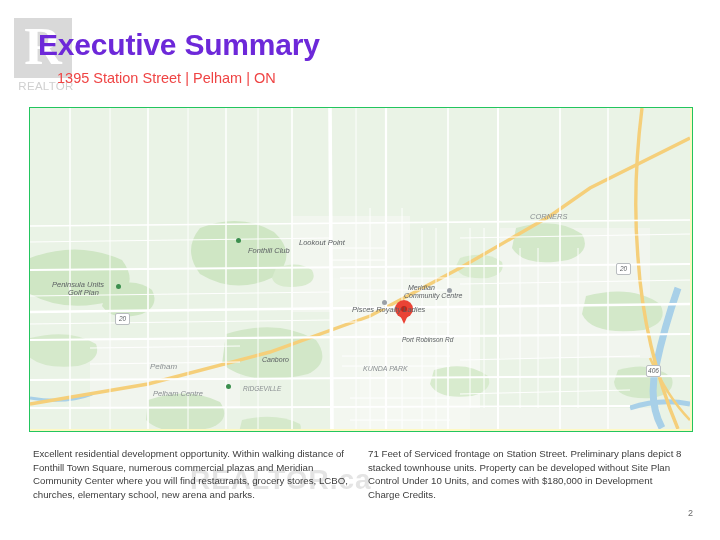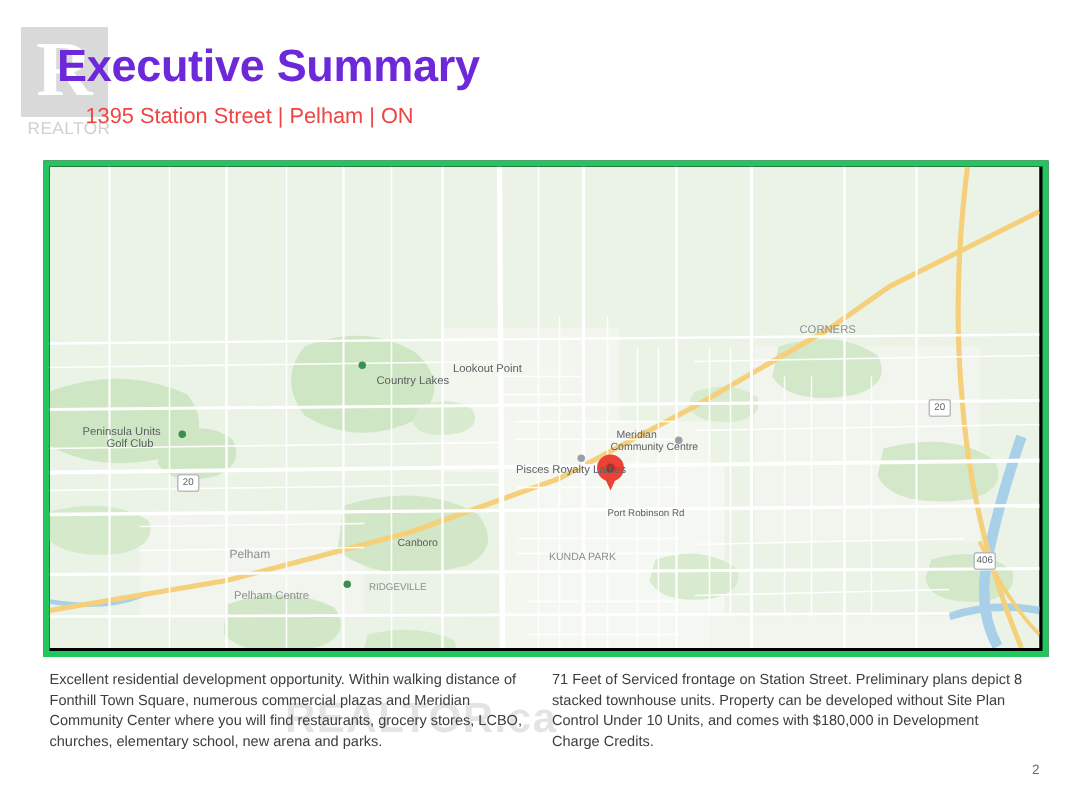--- a/index.html
+++ b/index.html
@@ -81,23 +81,24 @@
     color: #ef4444;
     font-family: "Liberation Sans", sans-serif;
   }
   
   .map-frame {
     position: absolute;
     left: 29px;
     top: 107px;
     width: 662px;
     height: 323px;
-    border: 4px solid #22c55e;
+    border: 1px solid #22c55e;
     overflow: hidden;
-    background: #000000;
+    background: #fef9c3;
+    font-style: italic;
   }
   .map-canvas {
     position: absolute;
     inset: 0;
   }
   .map-svg {
     position: absolute;
     left: 0;
     top: 0;
   }
@@ -324,26 +325,26 @@
 
       <div class="pin" style="left:365px; top:192px;">
         <div class="head"></div>
         <div class="tip"></div>
         <div class="hole"></div>
       </div>
 
       <div id="map-labels">
           <div class="map-label area" style="left: 500px; top: 104px; font-size: 7.5px;">CORNERS</div>
           <div class="map-label poi" style="left: 228px; top: 130px; font-size: 7.5px; padding-left: 41px;">Lookout Point</div>
-          <div class="map-label poi" style="left: 218px; top: 138px; font-size: 7.5px;">Country Lakes</div>
+          <div class="map-label poi" style="left: 218px; top: 138px; font-size: 7.5px;">Fonthill Club</div>
           <div class="map-label poi" style="left: 22px; top: 172px; font-size: 7.5px;">Peninsula Units</div>
-          <div class="map-label poi" style="left: 38px; top: 180px; font-size: 7.5px;">Golf Club</div>
+          <div class="map-label poi" style="left: 38px; top: 180px; font-size: 7.5px;">Golf Plan</div>
           <div class="map-label poi" style="left: 378px; top: 176px; font-size: 7px;">Meridian</div>
           <div class="map-label poi" style="left: 374px; top: 184px; font-size: 7px;">Community Centre</div>
-          <div class="map-label poi" style="left: 283px; top: 197px; font-size: 7.5px; padding-left: 28px;">Pisces Royalty Ladies</div>
+          <div class="map-label poi" style="left: 294px; top: 197px; font-size: 7.5px; padding-left: 28px;">Pisces Royalty Ladies</div>
           <div class="map-label poi" style="left: 372px; top: 228px; font-size: 6.5px;">Port Robinson Rd</div>
           <div class="map-label poi" style="left: 232px; top: 248px; font-size: 7px;">Canboro</div>
           <div class="map-label area" style="left: 120px; top: 254px; font-size: 8px;">Pelham</div>
           <div class="map-label area" style="left: 333px; top: 257px; font-size: 7px;">KUNDA PARK</div>
           <div class="map-label area" style="left: 104px; top: 281px; font-size: 7.5px; margin-left: 19px;">Pelham Centre</div>
           <div class="map-label area" style="left: 213px; top: 277px; font-size: 6.5px;">RIDGEVILLE</div>
         </div>
       <div id="map-shields">
           <div class="shield" style="left: 85px; top: 205px; width: 13px; height: 10px;">20</div>
           <div class="shield" style="left: 586px; top: 155px; width: 13px; height: 10px;">20</div>

